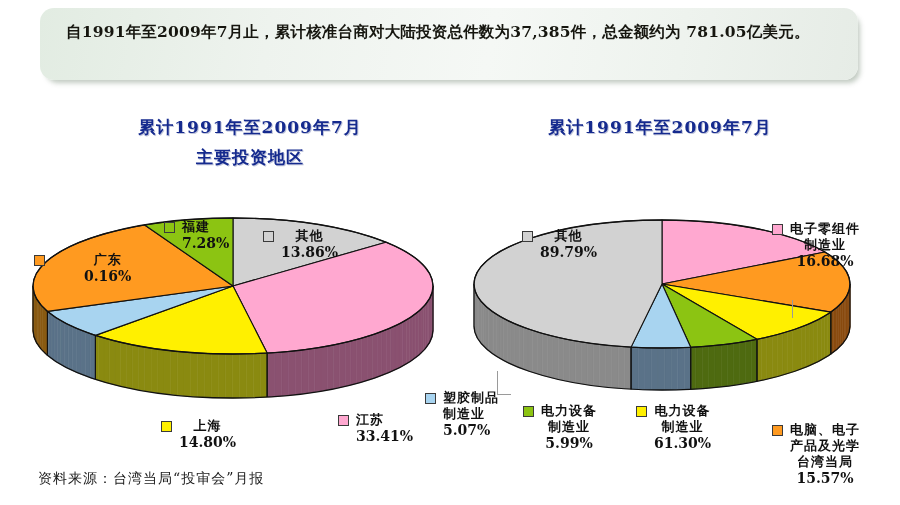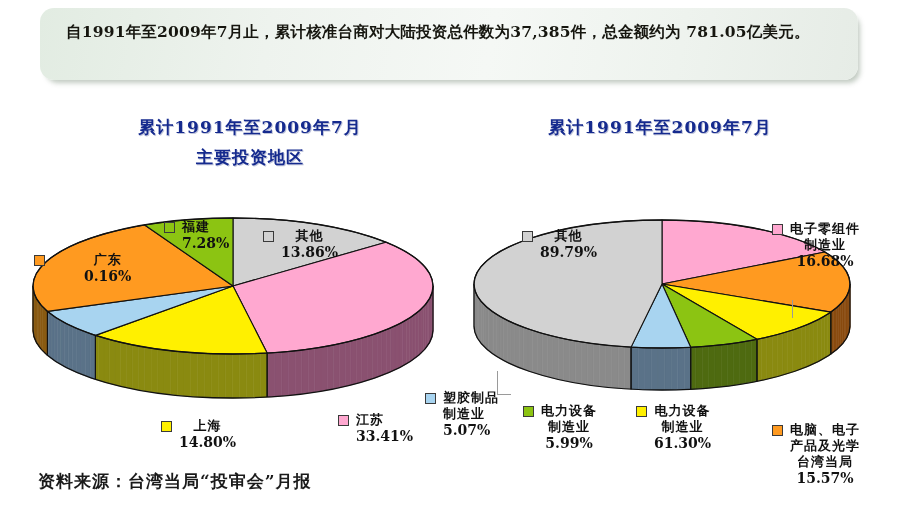--- a/index.html
+++ b/index.html
@@ -73,21 +73,21 @@
     box-sizing:border-box;
   }
   .lblrow{display:flex;align-items:flex-start;gap:7px;}
   .lblrow .sw{margin-top:3px;flex:0 0 auto;}
   .txtcol{display:block;}
 
   
   #source{
     position:absolute;left:38px;top:470px;
     font-family:"DejaVu Serif","Liberation Serif",serif;
-    font-weight:bold;font-size:17px;color:#1a1a1a;letter-spacing:1px;
+    font-weight:normal;font-size:14px;color:#1a1a1a;letter-spacing:1px;
   }
   .leader{position:absolute;background:#9a9a9a;}
 </style>
 </head>
 <body>
 
 <div id="root">
 
   <div class="banner">
     <div class="banner-inner">

